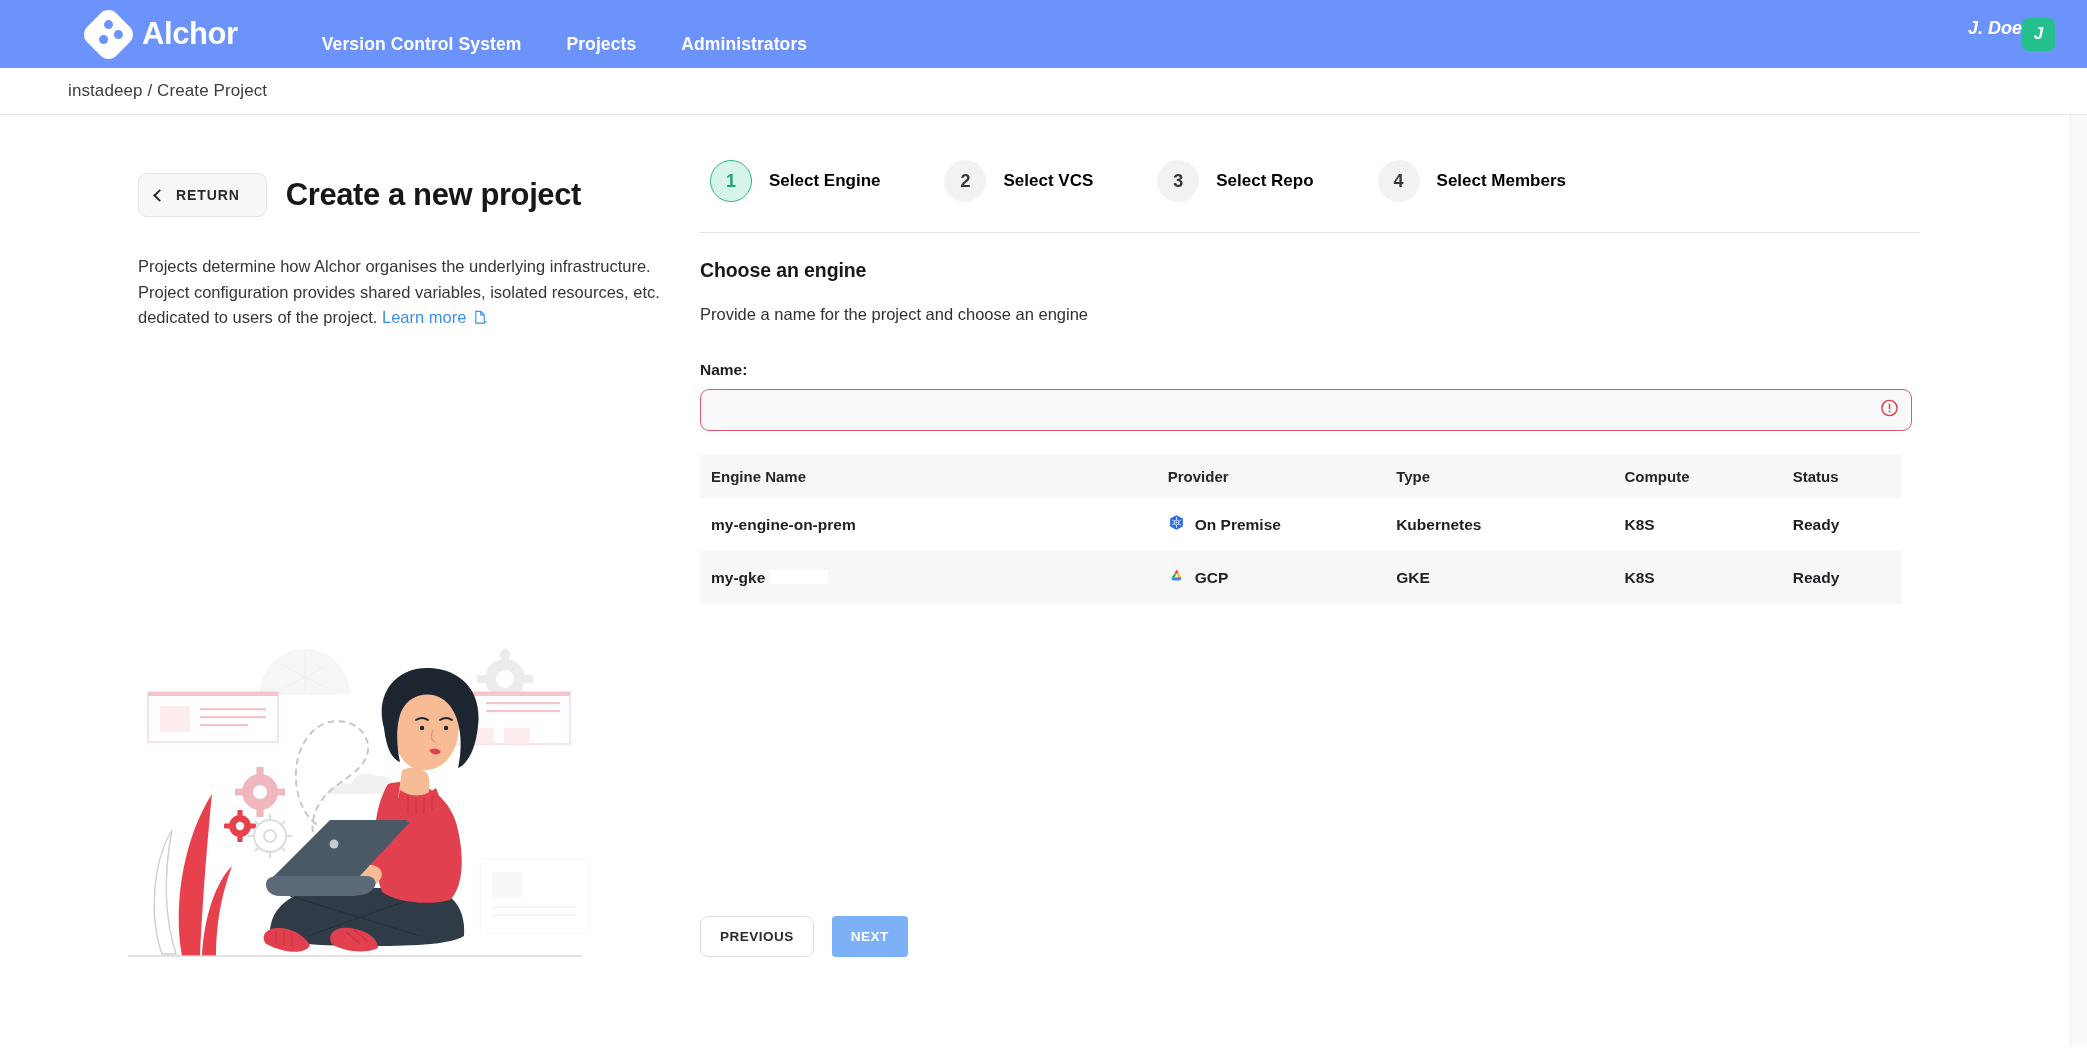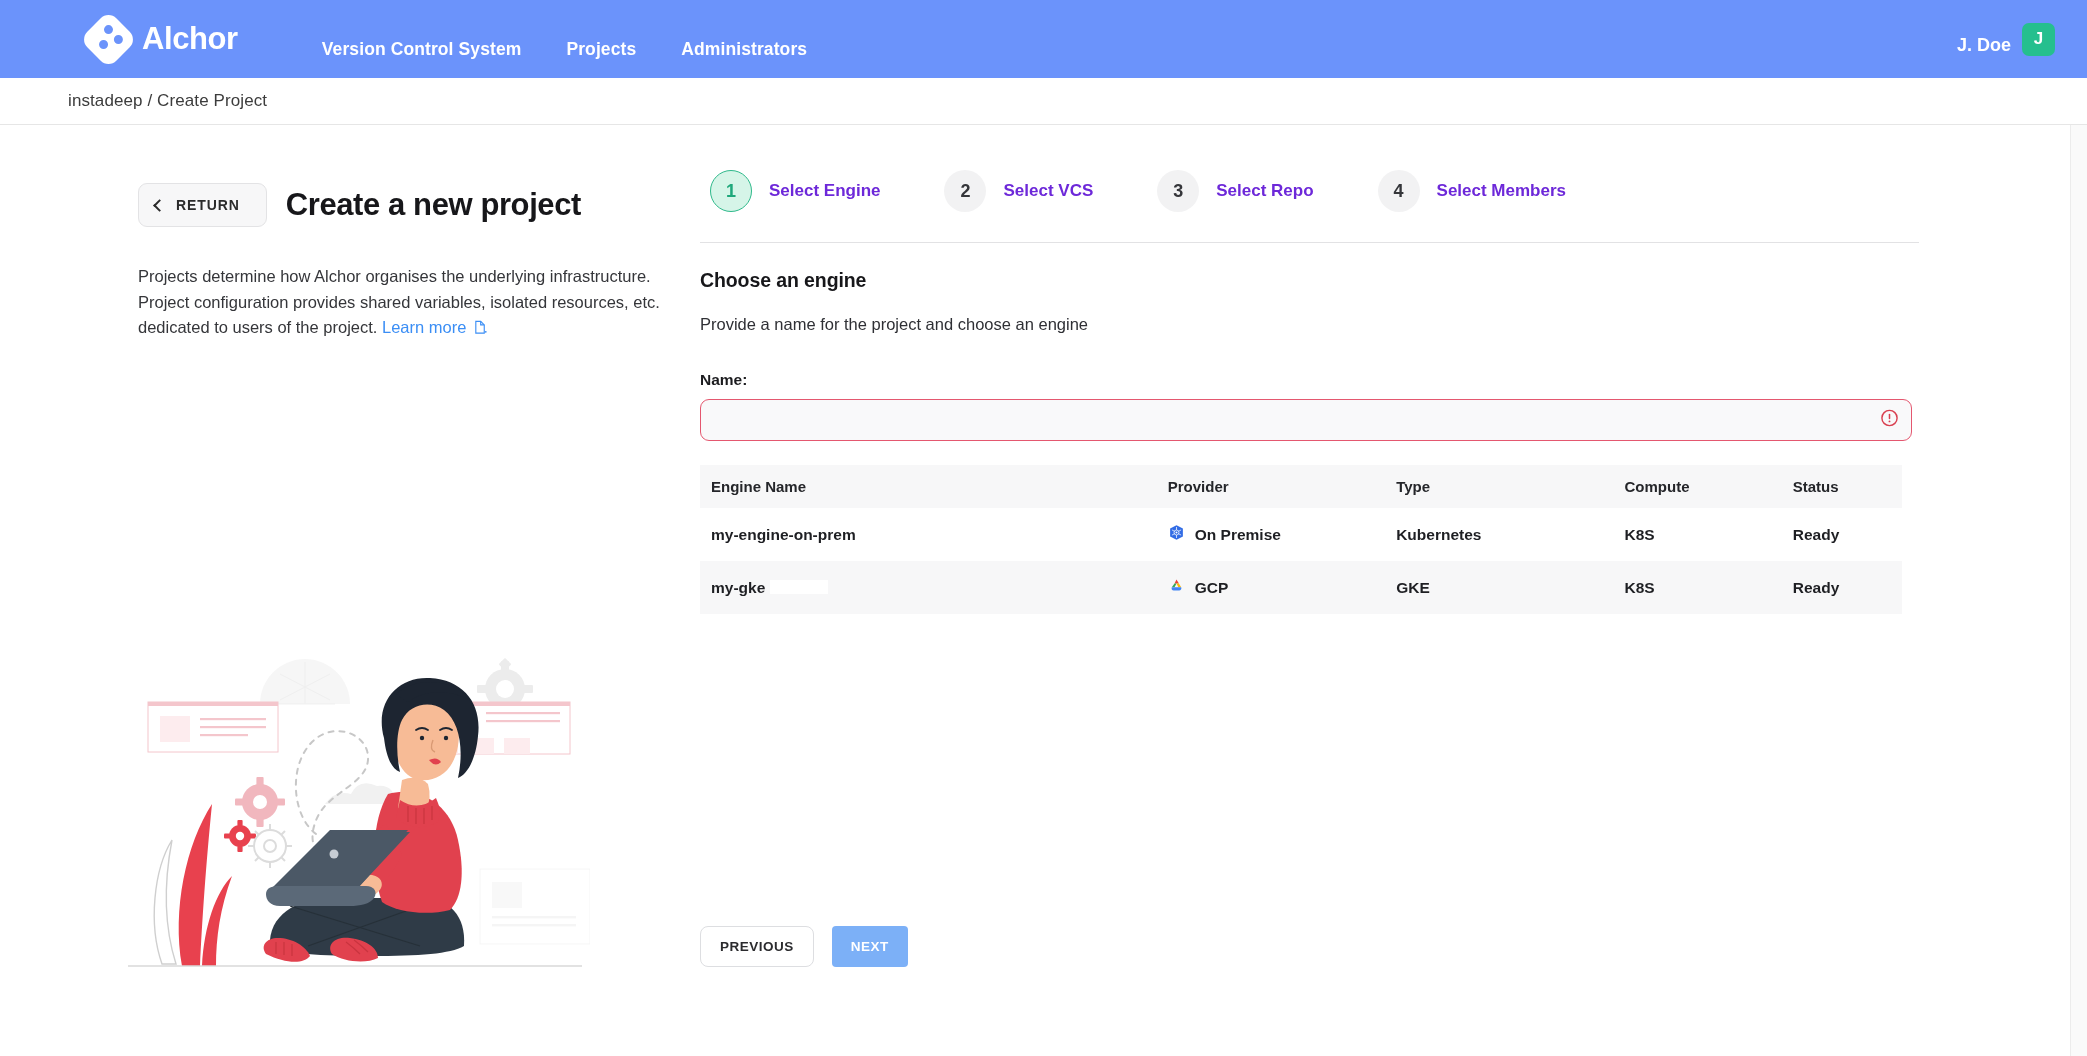--- a/index.html
+++ b/index.html
@@ -7,21 +7,21 @@
     margin: 0; padding: 0;
     width: 2087px; height: 1056px;
     overflow: hidden;
     background: #ffffff;
     font-family: "Liberation Sans", sans-serif;
     -webkit-font-smoothing: antialiased;
   }
 
   
   #topnav {
-    height: 78px;
+    height: 68px;
     background: #6b93fb;
     display: flex;
     align-items: center;
     padding: 0 32px 0 88px;
     position: relative;
   }
   #logo-wrap { display: flex; align-items: center; gap: 13px; }
   .logo-mark {
     width: 41px; height: 41px;
     background: #ffffff;
@@ -56,23 +56,23 @@
     font-size: 17.5px;
     font-weight: 600;
     letter-spacing: 0.1px;
     cursor: pointer;
     white-space: nowrap;
     margin-top: 20px;
   }
   #user-area {
     margin-left: auto;
     display: flex;
-    align-items: flex-end;
-    gap: 11px;
+    align-items: flex-start;
     cursor: pointer;
+    font-style: italic;
   }
   #user-name { color: #fff; font-size: 18px; font-weight: 600; }
   #avatar {
     width: 33px; height: 33px;
     background: #25bf8e;
     border-radius: 7px;
     color: #fff;
     font-size: 17px;
     font-weight: 700;
     display: flex; align-items: center; justify-content: center;
@@ -179,21 +179,21 @@
     flex: none;
   }
   .step.active .step-num {
     background: #d6f5e8;
     border: 1.6px solid #2fb98b;
     color: #1fa87b;
   }
   .step-label {
     font-size: 17px;
     font-weight: 600;
-    color: #6d28d9;
+    color: #000000;
     white-space: nowrap;
   }
   #stepper-divider {
     margin-top: 30px;
     margin-right: 168px;
     height: 1px;
     background: #e2e2e4;
   }
 
   #section-title {

